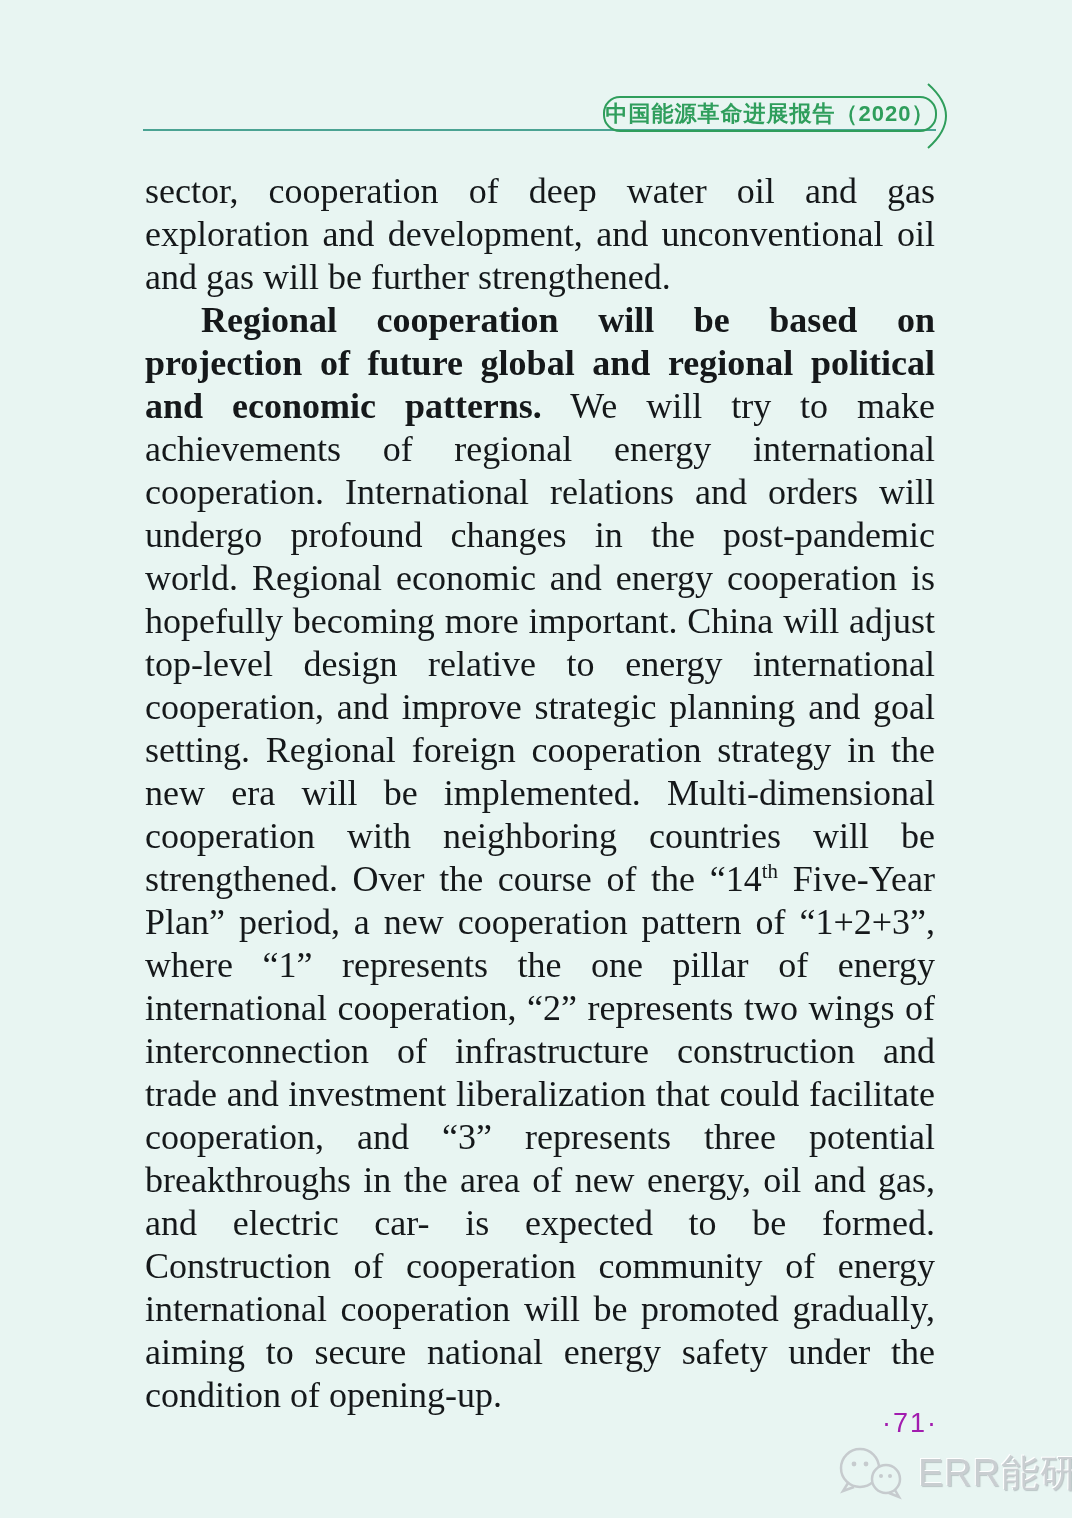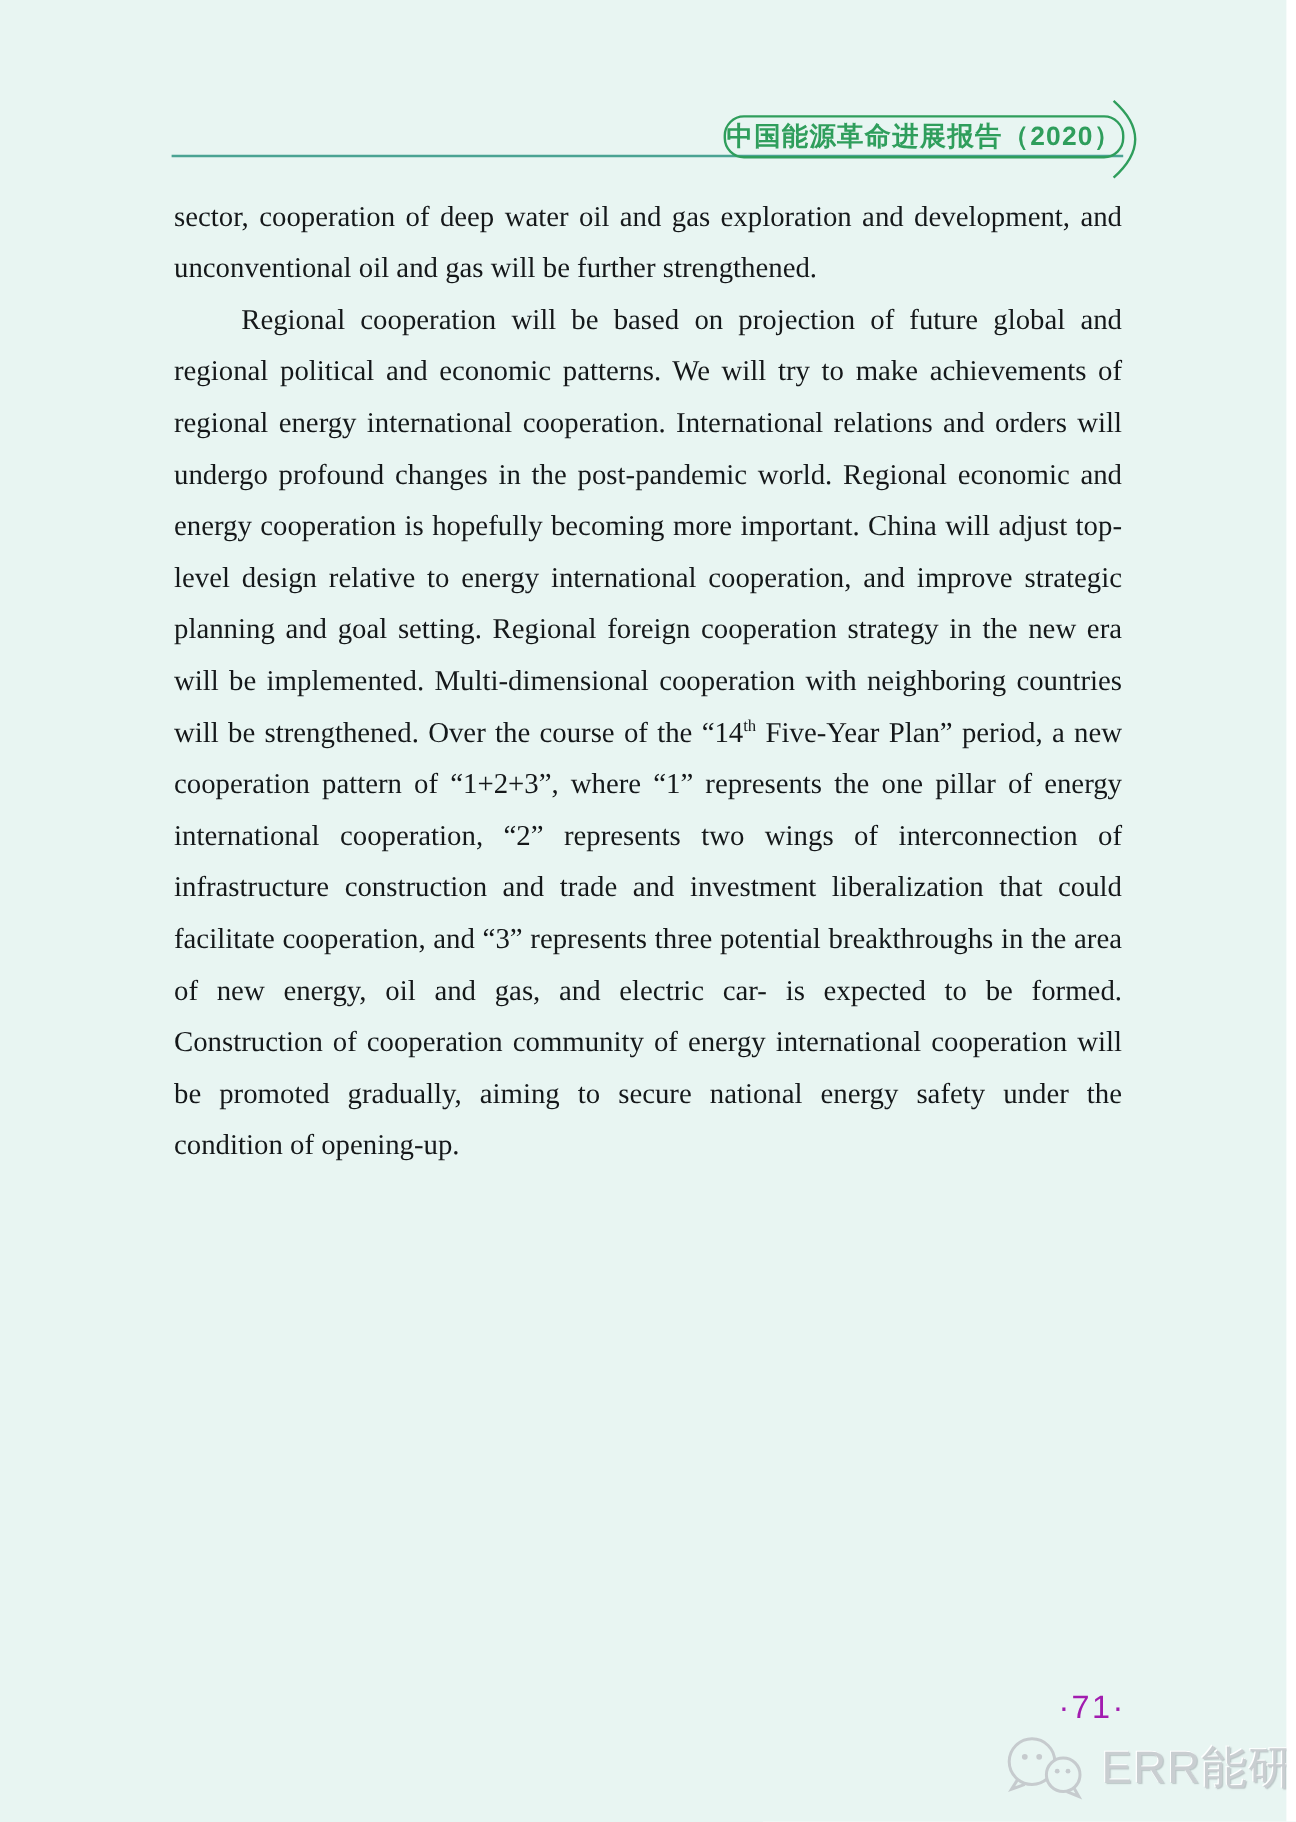--- a/index.html
+++ b/index.html
@@ -20,27 +20,27 @@
     position:absolute;left:604px;top:99px;width:332px;height:30px;
     display:flex;align-items:center;justify-content:center;
     font-family:"Liberation Sans","DejaVu Sans",sans-serif;
     font-size:22px;font-weight:600;letter-spacing:1px;
     color:var(--accent,#2f9e5c);
     white-space:nowrap;
   }
 
   
   .body-text{
-    position:absolute;left:145px;top:160px;width:790px;
-    font-size:24px;line-height:43px;
+    position:absolute;left:145px;top:170px;width:790px;
+    font-size:36px;line-height:43px;
     color:var(--ink,#15181a);
   }
   .body-text p{margin:0;text-align:justify;text-justify:inter-word;}
   .body-text p.indent{text-indent:56px;}
-  .body-text .bold{font-weight:400;}
+  .body-text .bold{font-weight:700;}
   .body-text sup{font-size:0.58em;line-height:0;vertical-align:super;font-family:Liberation Serif, serif;}
 
   
   .page-number{
     position:absolute;left:845px;top:1408px;width:130px;
     text-align:center;
     font-family:"Liberation Sans","DejaVu Sans",sans-serif;
     font-size:27px;color:#a21caf;letter-spacing:2px;
   }
   .watermark{

